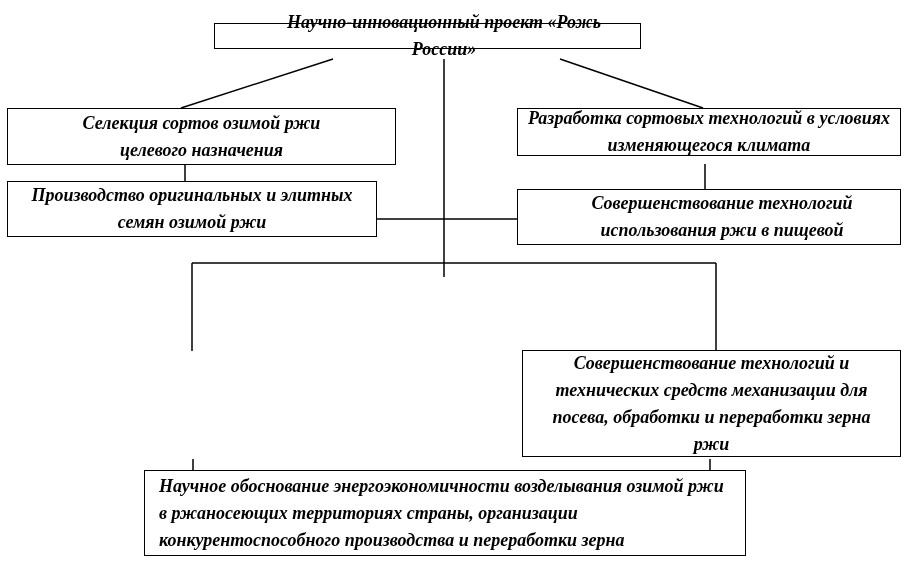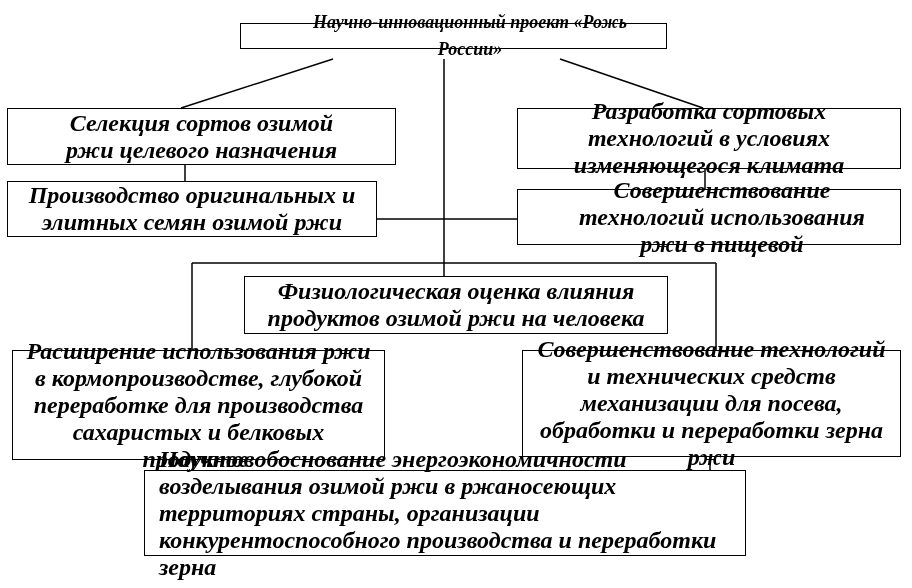--- a/index.html
+++ b/index.html
@@ -28,31 +28,31 @@
     position: absolute;
     box-sizing: border-box;
     border: 1.5px solid #000000;
     background: #ffffff;
     display: flex;
     align-items: center;
     justify-content: center;
     text-align: center;
     font-weight: bold;
     font-style: italic;
-    font-size: 24px;
+    font-size: 18px;
     line-height: 27px;
     z-index: 1;
     padding: 0 10px;
   }
   .node span { display: inline-block; }
 
-  .node-title        { left: 240px; top: 23px;  width: 427px; height: 26px; font-size: 18px; padding-left: 43px; }
+  .node-title        { left: 214px; top: 23px;  width: 427px; height: 26px; font-size: 18px; padding-left: 43px; }
   .node-selection    { left: 7px;   top: 108px; width: 389px; height: 57px; }
   .node-selection span { max-width: 300px; }
-  .node-tech-dev     { left: 517px; top: 108px; width: 384px; height: 61px; }
+  .node-tech-dev     { left: 517px; top: 108px; width: 384px; height: 48px; }
   .node-seed-prod    { left: 7px;   top: 181px; width: 370px; height: 56px; padding: 0 6px; }
   .node-food-tech    { left: 517px; top: 189px; width: 384px; height: 56px; padding-left: 36px; }
   .node-physio       { left: 244px; top: 276px; width: 424px; height: 58px; }
   .node-feed-use     { left: 12px;  top: 350px; width: 373px; height: 110px; }
   .node-mechanize    { left: 522px; top: 350px; width: 379px; height: 107px; }
   .node-sci-basis    { left: 144px; top: 470px; width: 602px; height: 86px;
                        justify-content: flex-end; text-align: left;
                        padding: 0 10px 0 14px; }
 </style>
 </head>
@@ -89,27 +89,21 @@
   </div>
 
   <div class="node node-seed-prod">
     <span>Производство оригинальных и элитных семян озимой ржи</span>
   </div>
 
   <div class="node node-food-tech">
     <span>Совершенствование технологий использования ржи в пищевой</span>
   </div>
 
-  <div class="node node-physio">
-    <span>Физиологическая оценка влияния продуктов озимой ржи на человека</span>
-  </div>
 
-  <div class="node node-feed-use">
-    <span>Расширение использования ржи в кормопроизводстве, глубокой переработке для производства сахаристых и белковых продуктов</span>
-  </div>
 
   <div class="node node-mechanize">
     <span>Совершенствование технологий и технических средств механизации для посева, обработки и переработки зерна ржи</span>
   </div>
 
   <div class="node node-sci-basis">
     <span>Научное обоснование энергоэкономичности возделывания озимой ржи в ржаносеющих территориях страны, организации конкурентоспособного производства и переработки зерна</span>
   </div>
 
 </div>

